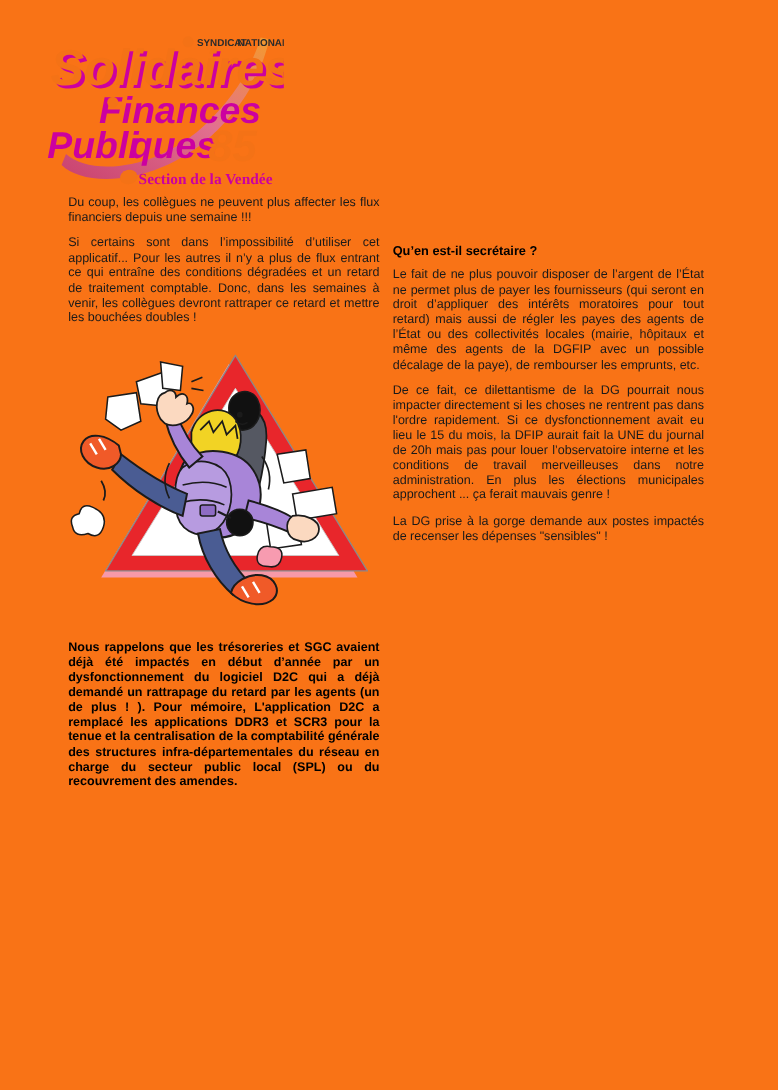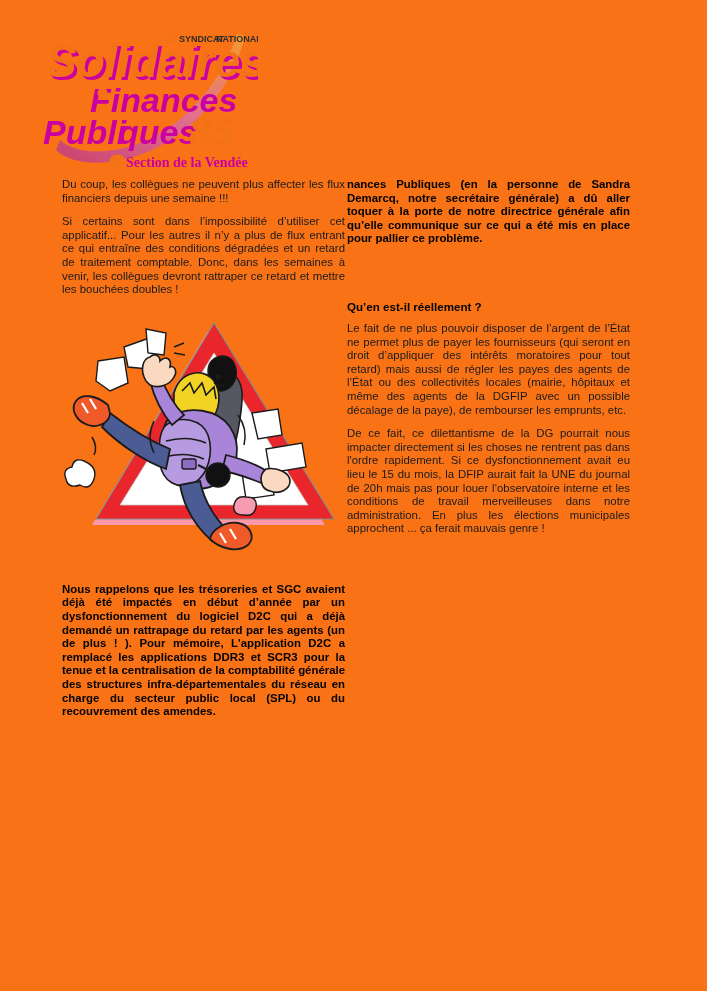--- a/index.html
+++ b/index.html
@@ -34,21 +34,21 @@
   }
   .logo-svg { display: block; }
 
   
   .columns {
     position: absolute;
     left: 62px;
     top: 178px;
     width: 584px;
     display: flex;
-    gap: 2px;
+    gap: 12px;
   }
   .col {
     width: 283px;
     flex: 0 0 283px;
   }
 
   p.body {
     margin: 0 0 10px 0;
     font-size: 11.4px;
     line-height: 13.6px;
@@ -201,30 +201,30 @@
       </div>
 
       <p class="body bold">Nous rappelons que les trésoreries et SGC avaient déjà été impactés en début d’année par un dysfonctionnement du logiciel D2C qui a déjà demandé un rattrapage du retard par les agents (un de plus ! ). Pour mémoire, L'application D2C a remplacé les applications DDR3 et SCR3 pour la tenue et la centralisation de la comptabilité générale des structures infra-départementales du réseau en charge du secteur public local (SPL) ou du recouvrement des amendes.</p>
 
       <div class="spacer-md"></div>
 
     </div>
 
     <div class="col">
 
-      <p class="body bold">nances Publiques (en la personne de Sandra Demarcq, notre secrétaire générale) a dû aller toquer à la porte de notre directrice générale afin qu’elle communique sur ce qui a été mis en place pour pallier ce problème.</p>
 
       <div class="spacer-lg"></div>
 
 
 
       <div class="spacer-sm"></div>
 
-      <h3 class="subhead">Qu’en est-il réellement ?</h3>
+      <h3 class="subhead">Qu’en est-il secrétaire ?</h3>
 
       <p class="body">Le fait de ne plus pouvoir disposer de l’argent de l’État ne permet plus de payer les fournisseurs (qui seront en droit d’appliquer des intérêts moratoires pour tout retard) mais aussi de régler les payes des agents de l’État ou des collectivités locales (mairie, hôpitaux et même des agents de la DGFIP avec un possible décalage de la paye), de rembourser les emprunts, etc.</p>
 
       <p class="body">De ce fait, ce dilettantisme de la DG pourrait nous impacter directement si les choses ne rentrent pas dans l'ordre rapidement. Si ce dysfonctionnement avait eu lieu le 15 du mois, la DFIP aurait fait la UNE du journal de 20h mais pas pour louer l’observatoire interne et les conditions de travail merveilleuses dans notre administration. En plus les élections municipales approchent ... ça ferait mauvais genre !</p>
 
+      <p class="body last">La DG prise à la gorge demande aux postes impactés de recenser les dépenses "sensibles" !</p>
     </div>
 
   </div>
 </div>
 
 </body></html>

